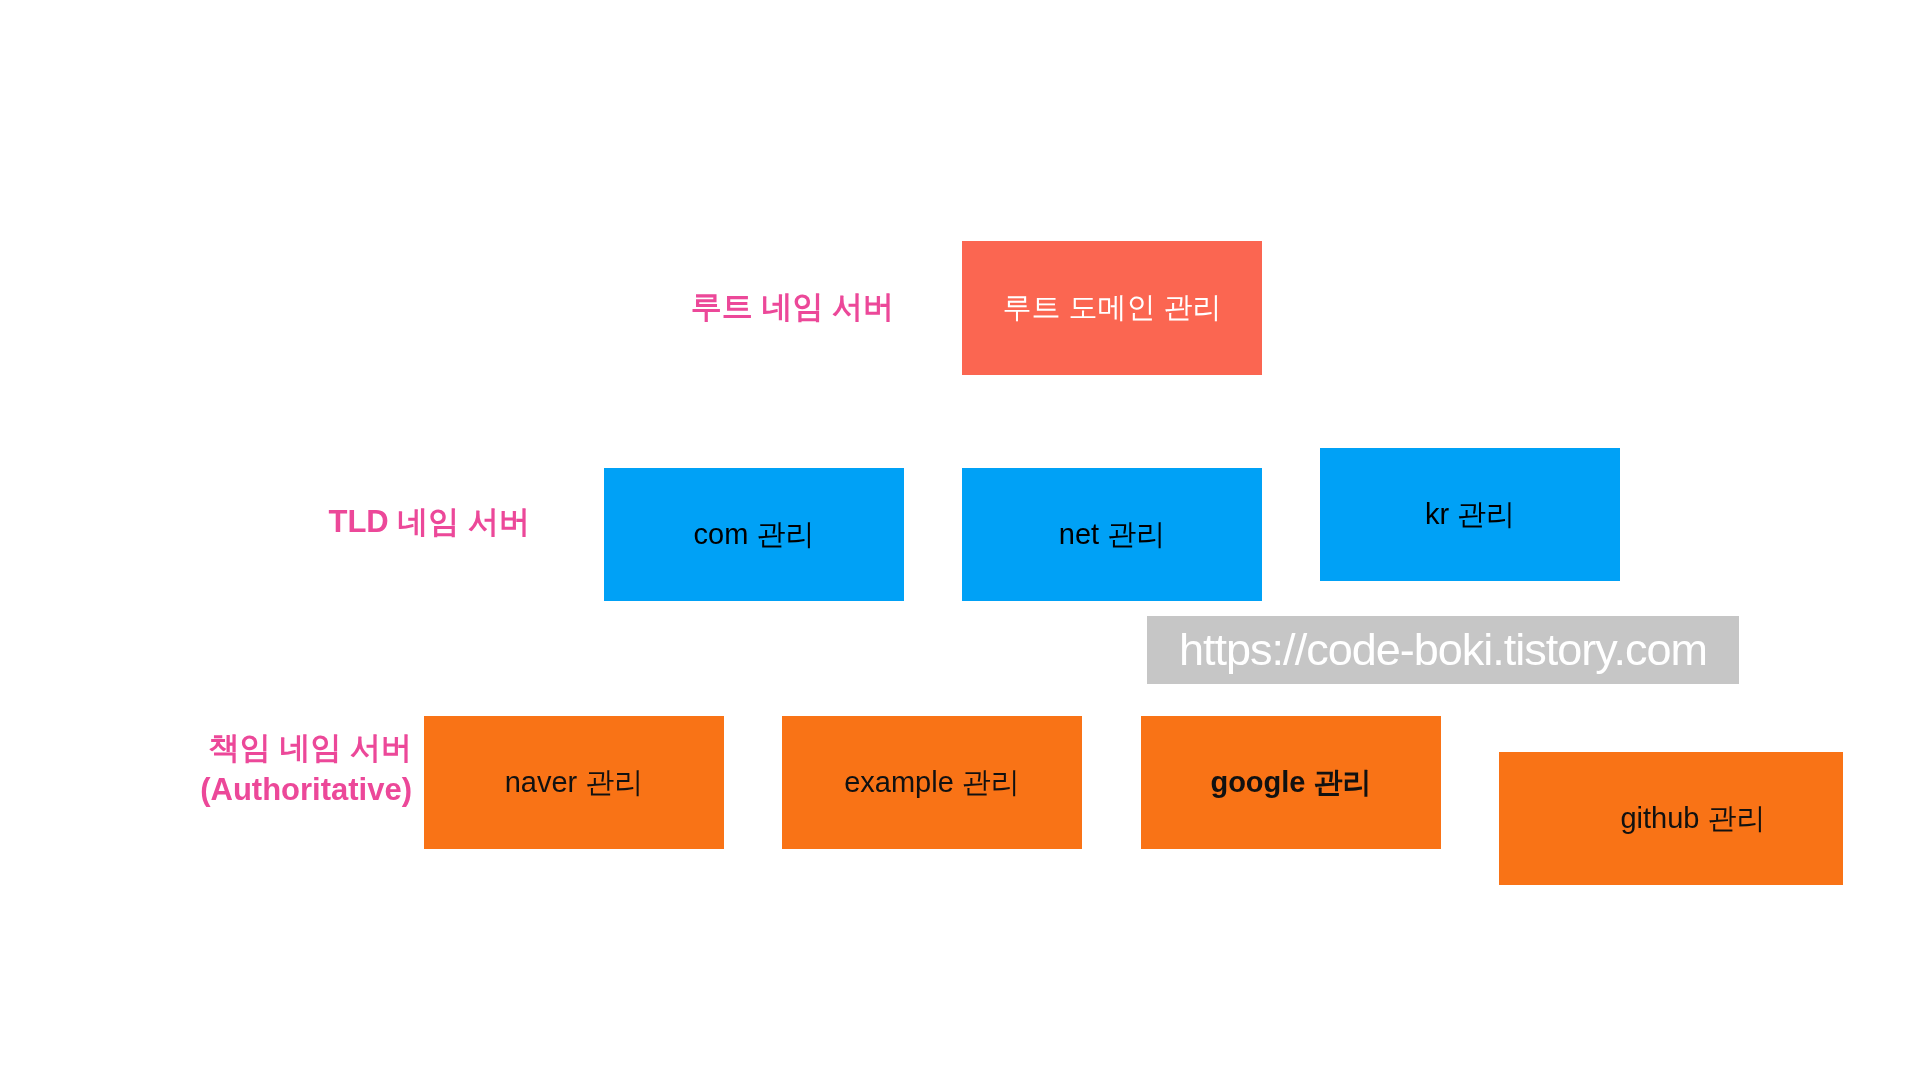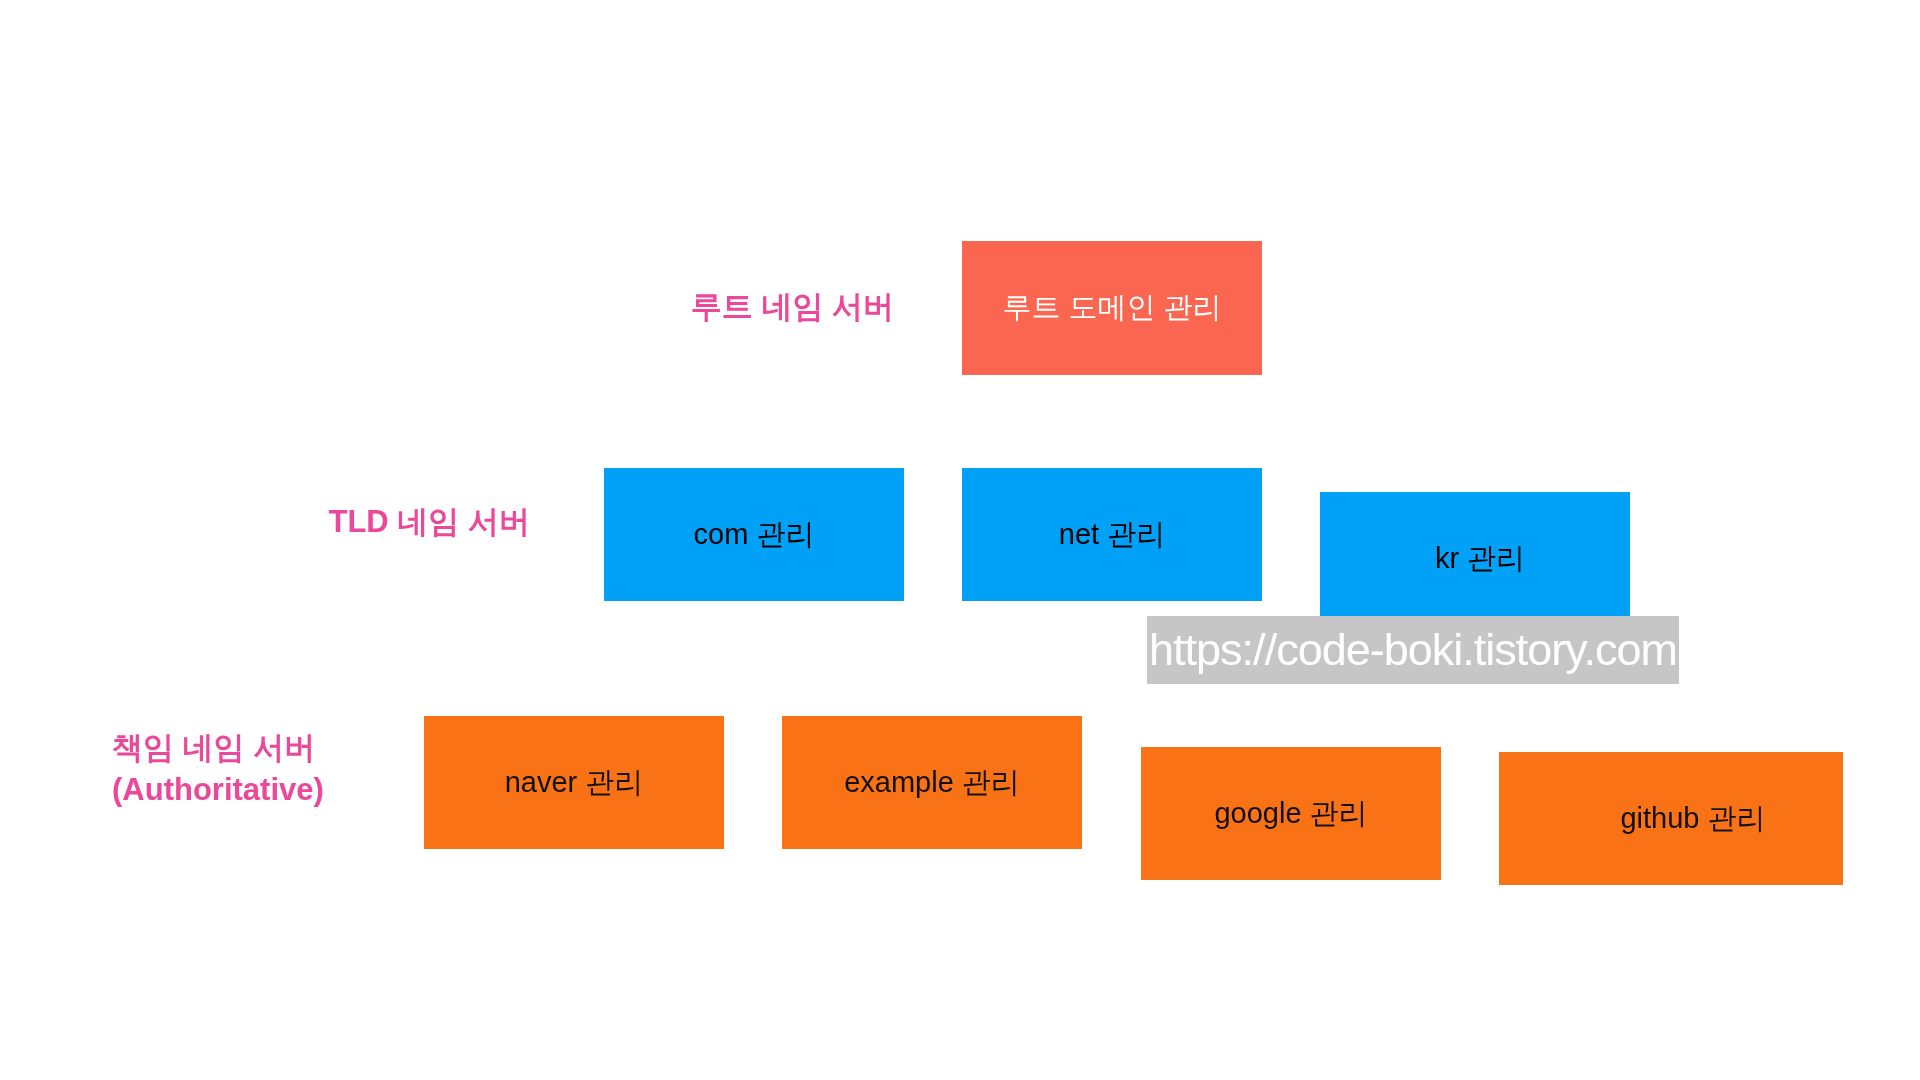--- a/index.html
+++ b/index.html
@@ -18,21 +18,21 @@
   }
   .row-label {
     position: absolute;
     font-weight: 700;
     font-size: 31px;
     line-height: 1.35;
     color: #ec4899;
     white-space: nowrap;
   }
   .row-label.right-align { text-align: right; }
-  .row-label.center-align { text-align: left; white-space: normal; }
+  .row-label.center-align { text-align: right; white-space: normal; }
   .node-box {
     position: absolute;
     width: 300px;
     height: 133px;
     display: flex;
     align-items: center;
     justify-content: center;
     font-size: 29px;
     font-weight: 400;
     white-space: nowrap;
@@ -46,21 +46,21 @@
     color: #000000;
   }
   .node-box.auth {
     background: #f97316;
     color: #111111;
   }
   .watermark {
     position: absolute;
     left: 1147px;
     top: 616px;
-    width: 532px;
+    width: 592px;
     height: 68px;
     background: #C6C6C6;
     color: #ffffff;
     display: flex;
     align-items: center;
     justify-content: center;
     font-size: 45px;
     font-weight: 400;
     letter-spacing: -1px;
     white-space: nowrap;
@@ -74,30 +74,30 @@
   <div class="row-label right-align" style="left: 560px; top: 286px; width: 334px;">루트 네임 서버</div>
 
   <div class="node-box root" style="left: 962px; top: 241px; height: 134px;">루트 도메인 관리</div>
 
   <div class="row-label right-align" style="left: 240px; top: 501px; width: 290px;">TLD 네임 서버</div>
 
   <div class="node-box tld" style="left: 604px; top: 468px;">com 관리</div>
 
   <div class="node-box tld" style="left: 962px; top: 468px;">net 관리</div>
 
-  <div class="node-box tld" style="left: 1320px; top: 492px; padding-left: 10px;">kr 관리</div>
+  <div class="node-box tld" style="left: 1320px; top: 448px;">kr 관리</div>
 
   <div class="watermark">https://code-boki.tistory.com</div>
 
   <div class="row-label center-align" style="left: 112px; top: 727px; width: 300px;">
     <div>책임 네임 서버</div>
     <div>(Authoritative)</div>
   </div>
 
   <div class="node-box auth" style="left: 424px; top: 716px;">naver 관리</div>
 
   <div class="node-box auth" style="left: 782px; top: 716px;">example 관리</div>
 
-  <div class="node-box auth" style="left: 1141px; top: 747px;">google 관리</div>
+  <div class="node-box auth" style="left: 1141px; top: 716px; font-weight: bold;">google 관리</div>
 
   <div class="node-box auth" style="left: 1499px; top: 752px; padding-left: 44px;">github 관리</div>
 
 </div>
 
 </body></html>

